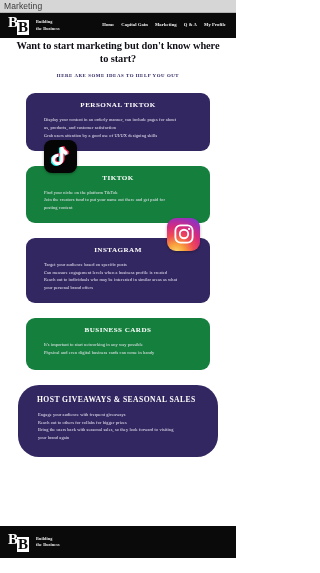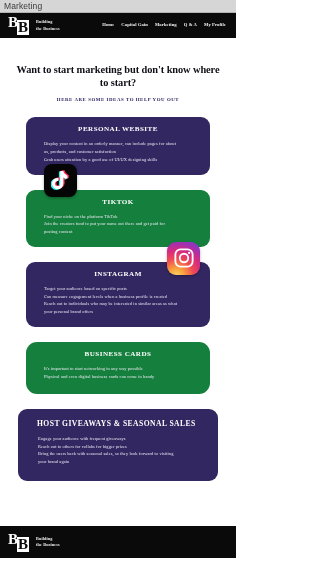--- a/index.html
+++ b/index.html
@@ -68,21 +68,21 @@
 
   
   .content { position: relative; padding: 0 0 10px; background: #fff; }
 
   .headline {
     text-align: center;
     font-family: "Liberation Serif", serif;
     font-weight: 700;
     font-size: 10.4px; line-height: 1.22;
     color: #111018;
-    padding: 26px 12px 0;
+    padding: 2px 12px 0;
     letter-spacing: -.1px;
   }
   .subhead {
     text-align: center;
     font-family: "Liberation Serif", serif;
     font-weight: 700;
     font-size: 4.9px; line-height: 1;
     color: #2c2560;
     letter-spacing: .55px;
     padding-top: 9px;
@@ -119,22 +119,22 @@
     font-size: 4.35px; line-height: 1.78;
     color: #efeaf6;
     letter-spacing: .12px;
   }
   .card-body-left .card-line { text-align: left; }
 
   
   .card-personal  { margin-top: 0; }
   .card-tiktok    { margin-top: 18px; }
   .card-instagram { margin-top: 18px; }
-  .card-business  { margin-top: 20px; padding-bottom: 14px; border-radius: 11px; }
-  .card-giveaway  { margin-top: 22px; padding: 11px 16px 15px; }
+  .card-business  { margin-top: 20px; padding-bottom: 14px; }
+  .card-giveaway  { margin-top: 22px; padding: 11px 16px 15px; border-radius: 21px; }
 
   
   .tiktok-logo {
     position: absolute;
     left: 18px; top: -26px;
     width: 33px; height: 33px;
     background: #050505;
     border-radius: 8px;
     display: flex; align-items: center; justify-content: center;
     box-shadow: 0 1px 3px rgba(0,0,0,.35);
@@ -191,21 +191,21 @@
   </div>
 
   <div class="content">
 
     <h1 class="headline">Want to start marketing but don't know where to start?</h1>
     <div class="subhead">HERE ARE SOME IDEAS TO HELP YOU OUT</div>
 
     <div class="cards">
 
       <div class="card card-dark card-personal">
-        <div class="card-title">PERSONAL WEBSITE</div>
+        <div class="card-title">PERSONAL TIKTOK</div>
         <div class="card-body">
           <div class="card-line">Display your content in an orderly manner, can include pages for about</div>
           <div class="card-line">us, products, and customer satisfaction</div>
           <div class="card-line">Grab users attention by a good use of UI/UX designing skills</div>
         </div>
       </div>
 
       <div class="card card-light card-tiktok">
         <div class="tiktok-logo">
           <svg width="19" height="21" viewBox="0 0 28 32" aria-hidden="true">

